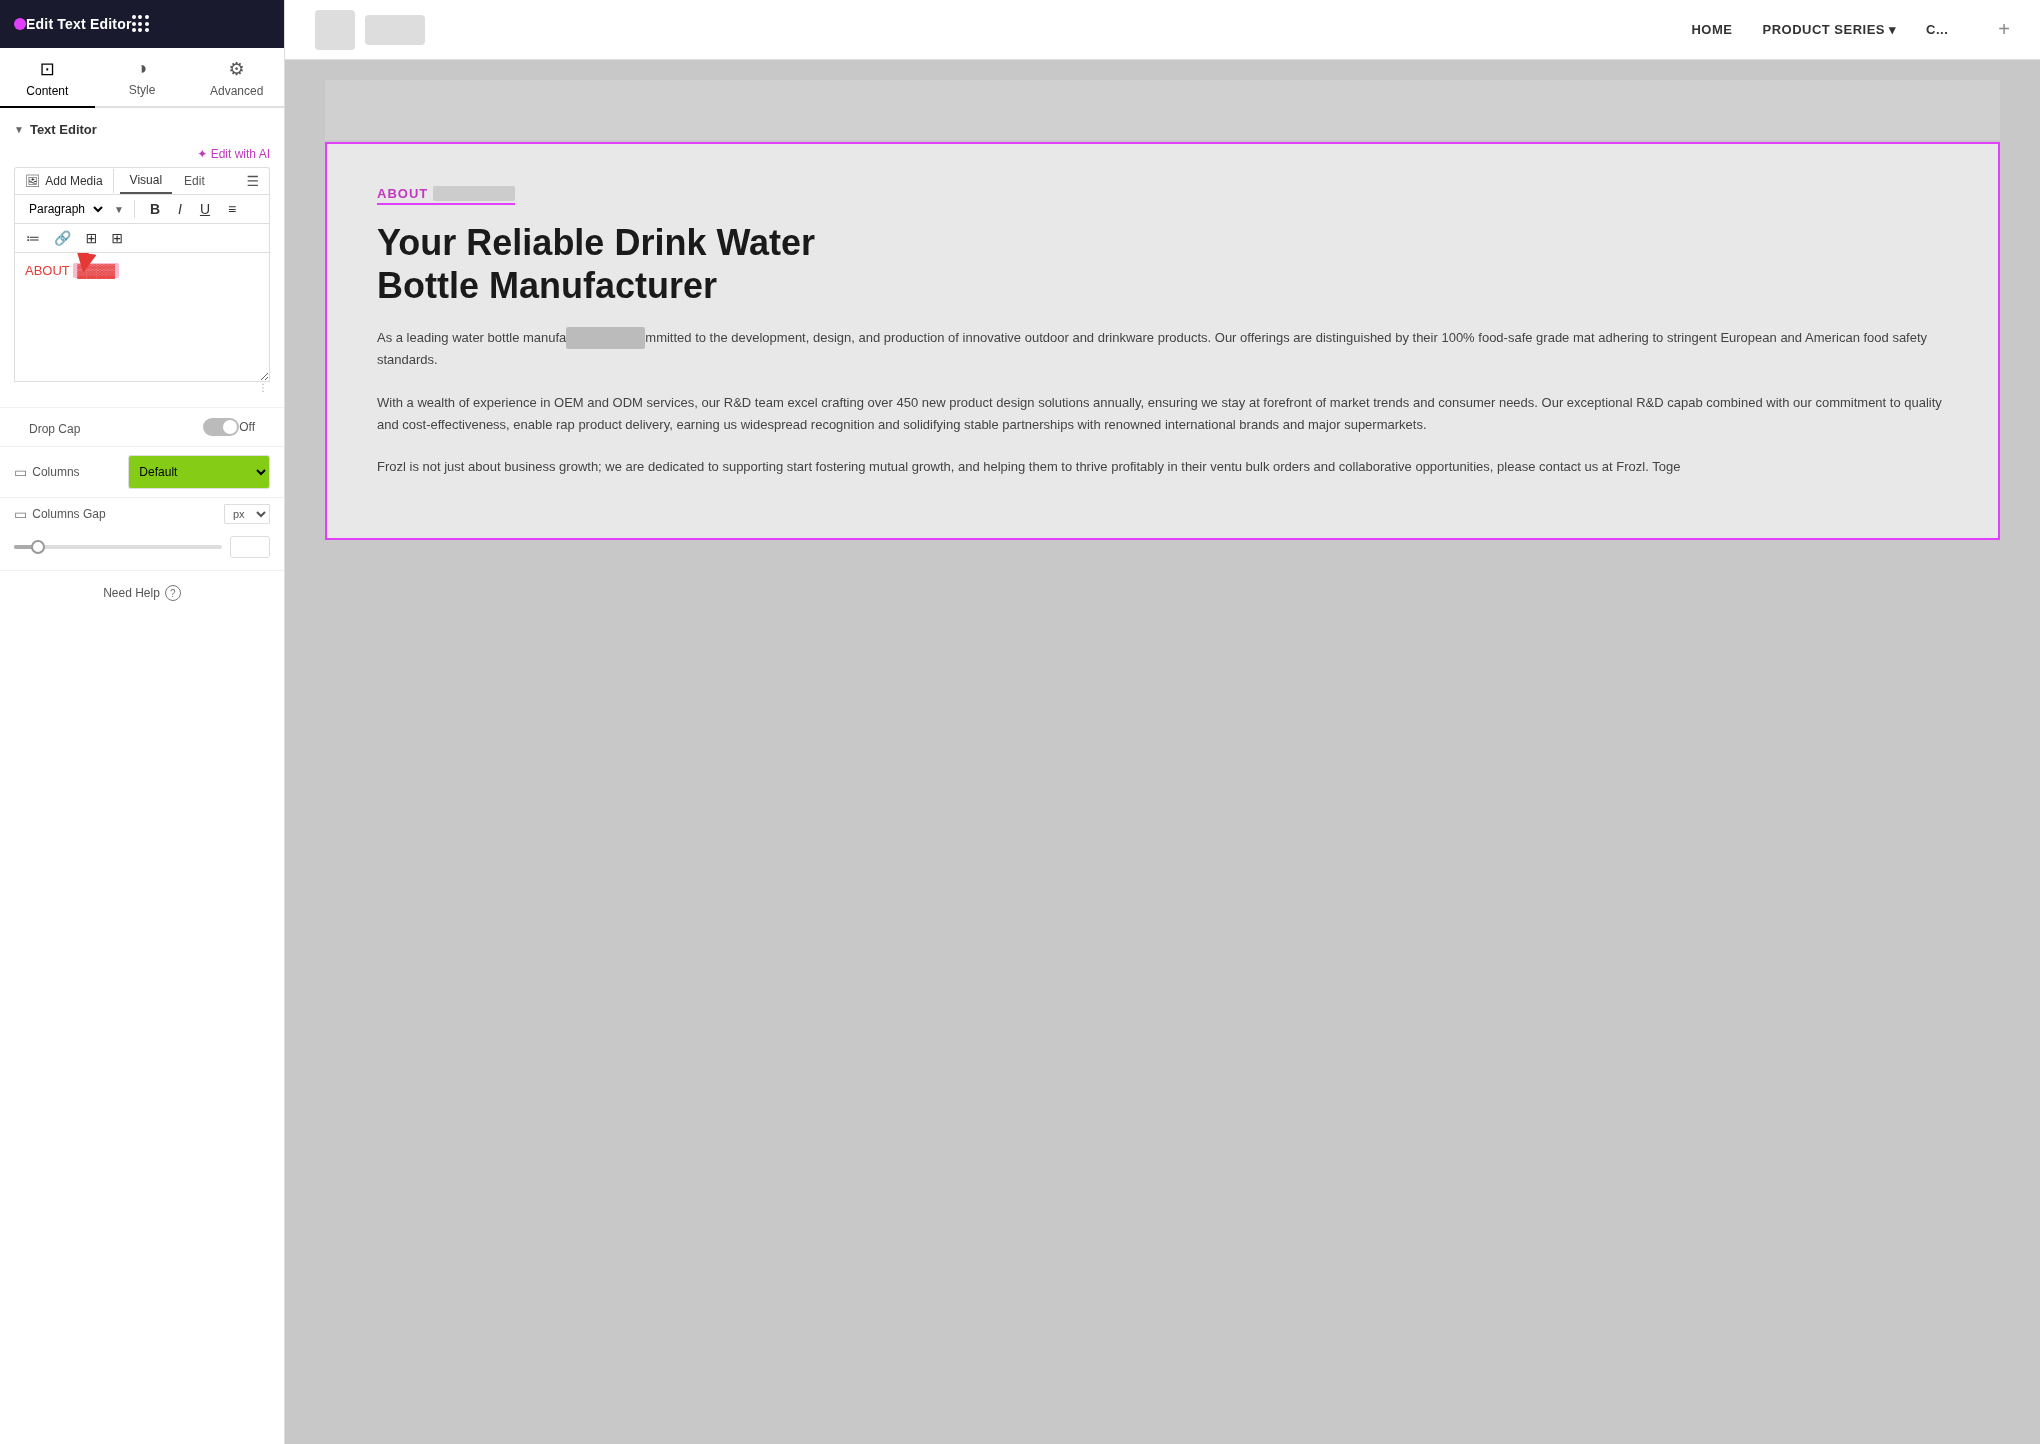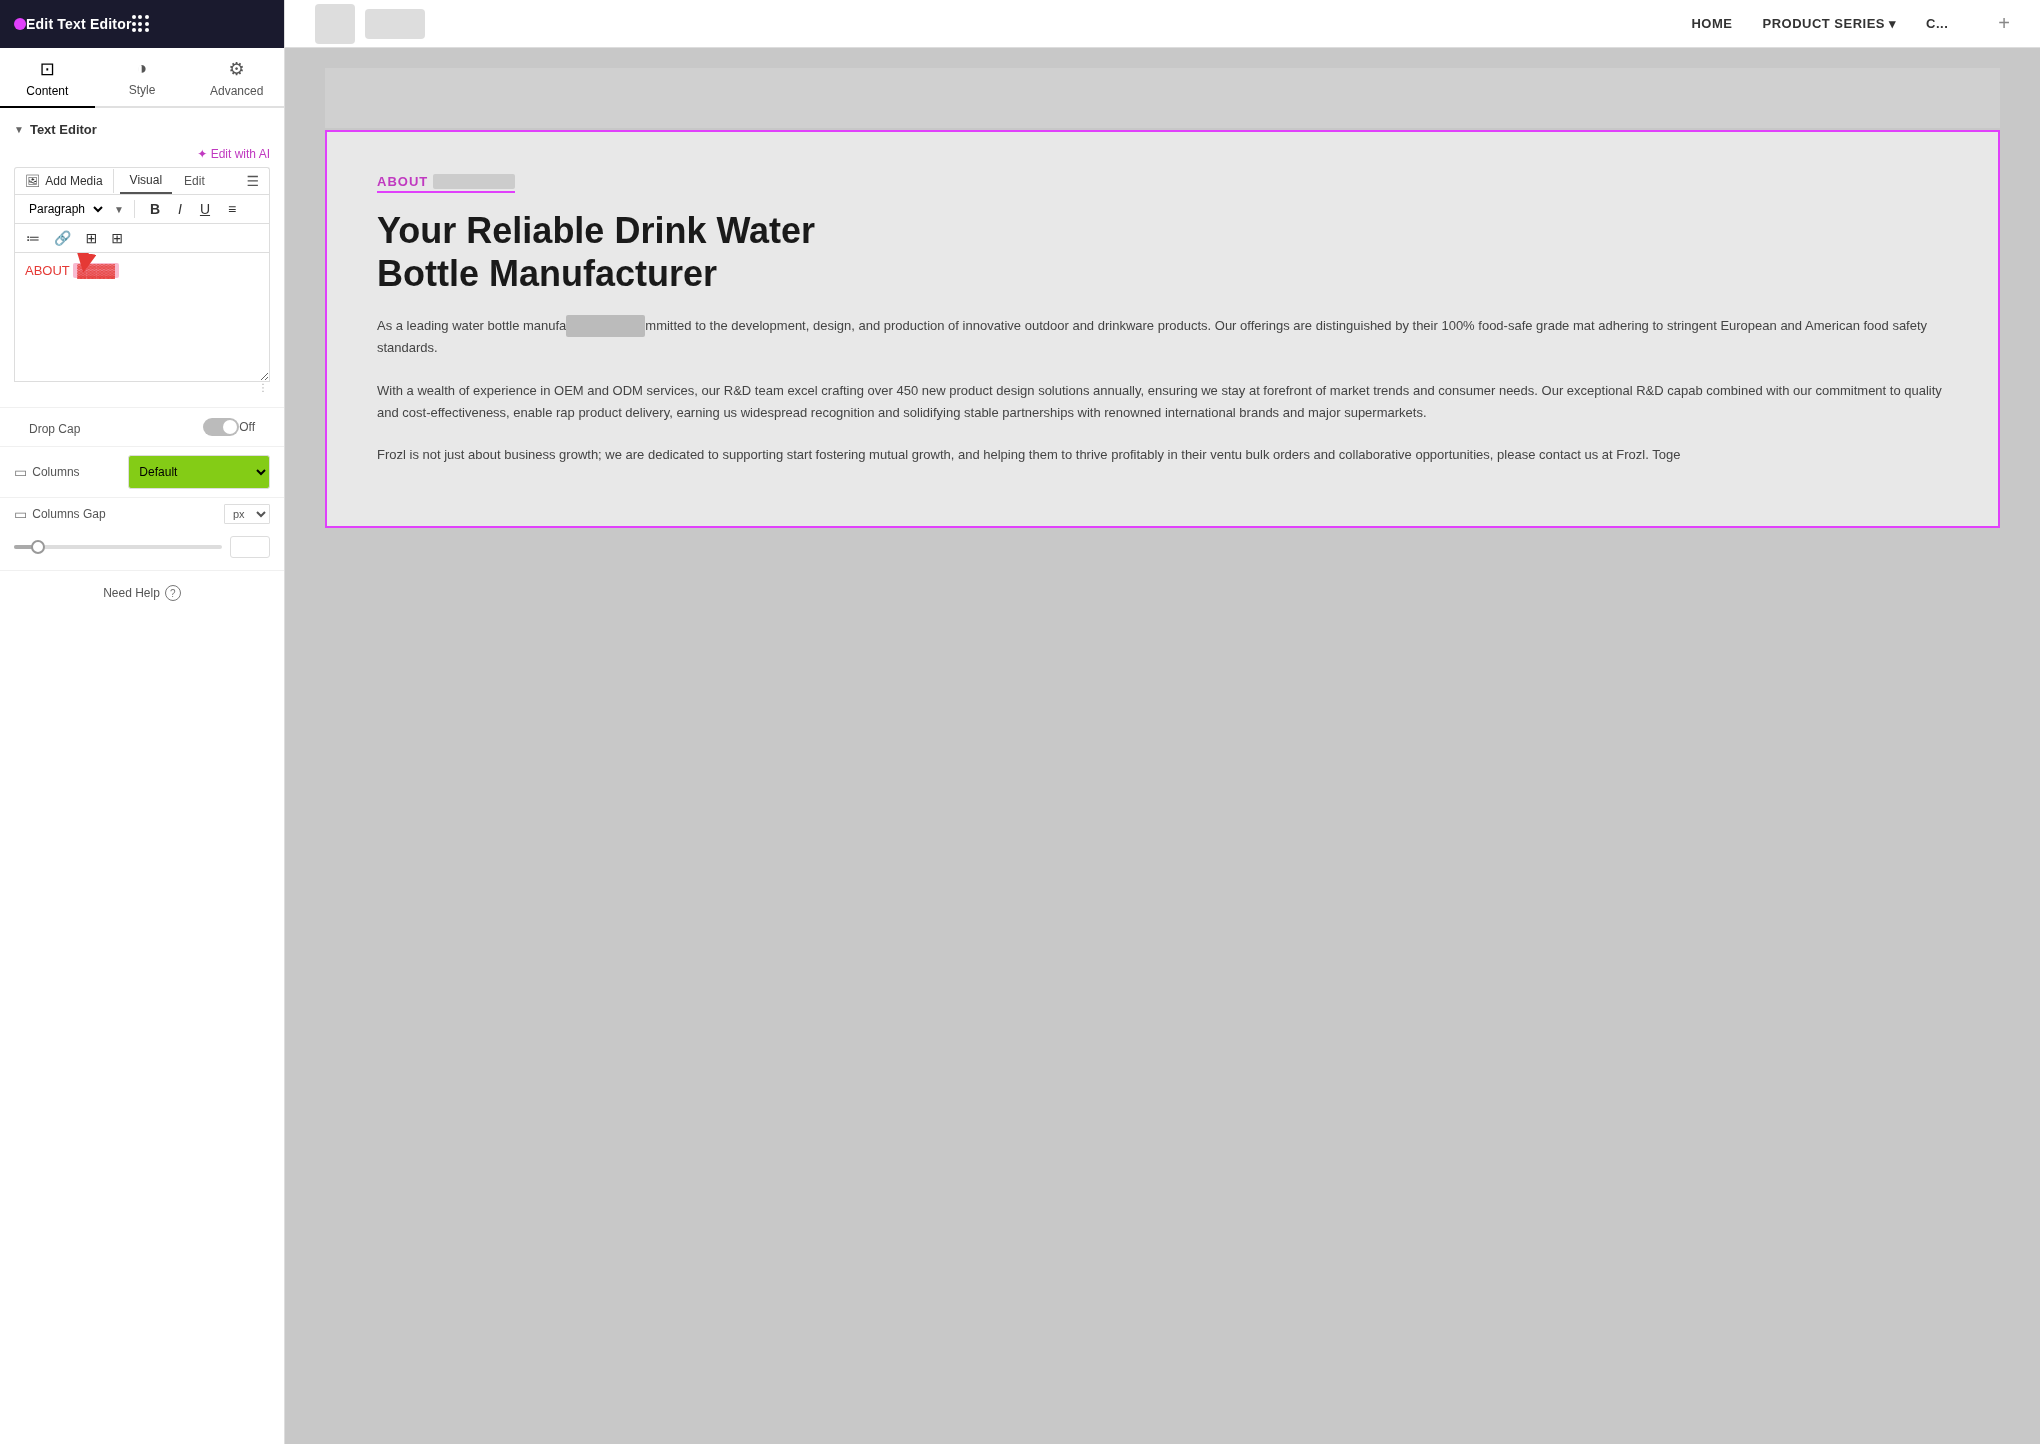--- a/index.html
+++ b/index.html
@@ -402,21 +402,21 @@
       flex: 1;
       display: flex;
       flex-direction: column;
       overflow: hidden;
       background: #c8c8c8;
     }
 
     
     .top-nav {
       background: #fff;
-      height: 48px;
+      height: 60px;
       display: flex;
       align-items: center;
       padding: 7px 30px;
       border-bottom: 1px solid #ddd;
       flex-shrink: 0;
     }
     .nav-logo-area {
       display: flex;
       align-items: center;
       gap: 10px;

